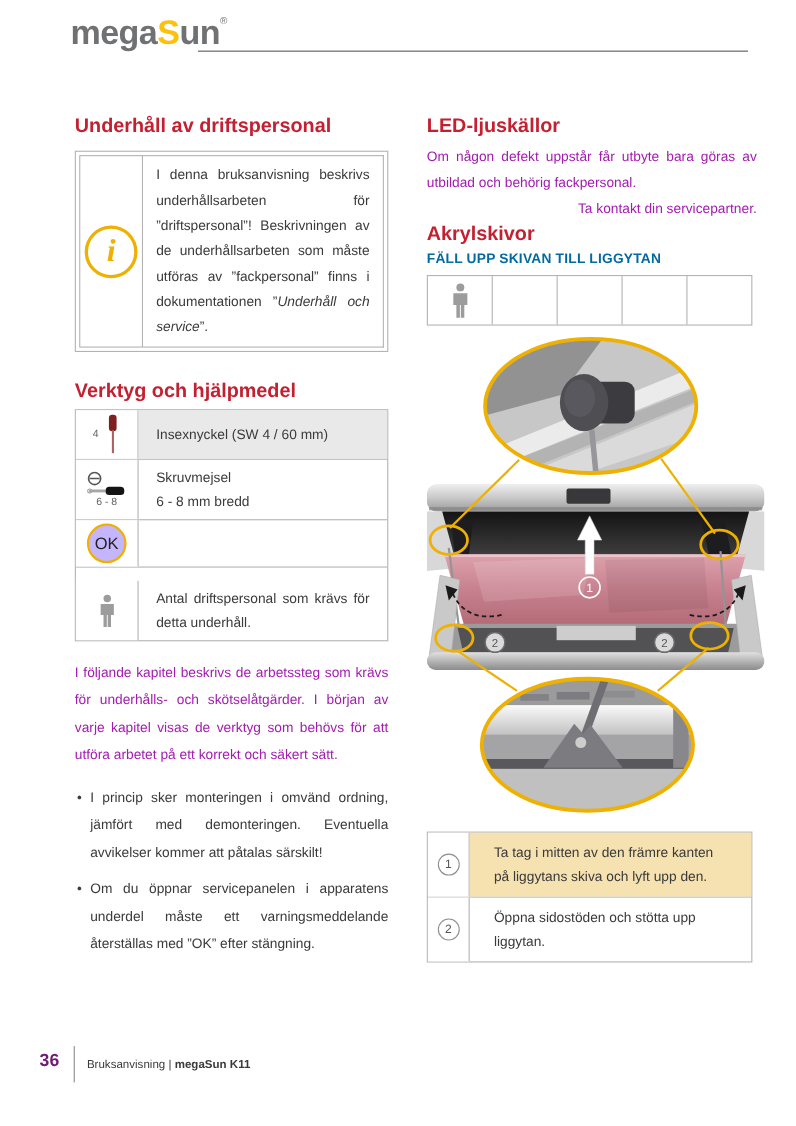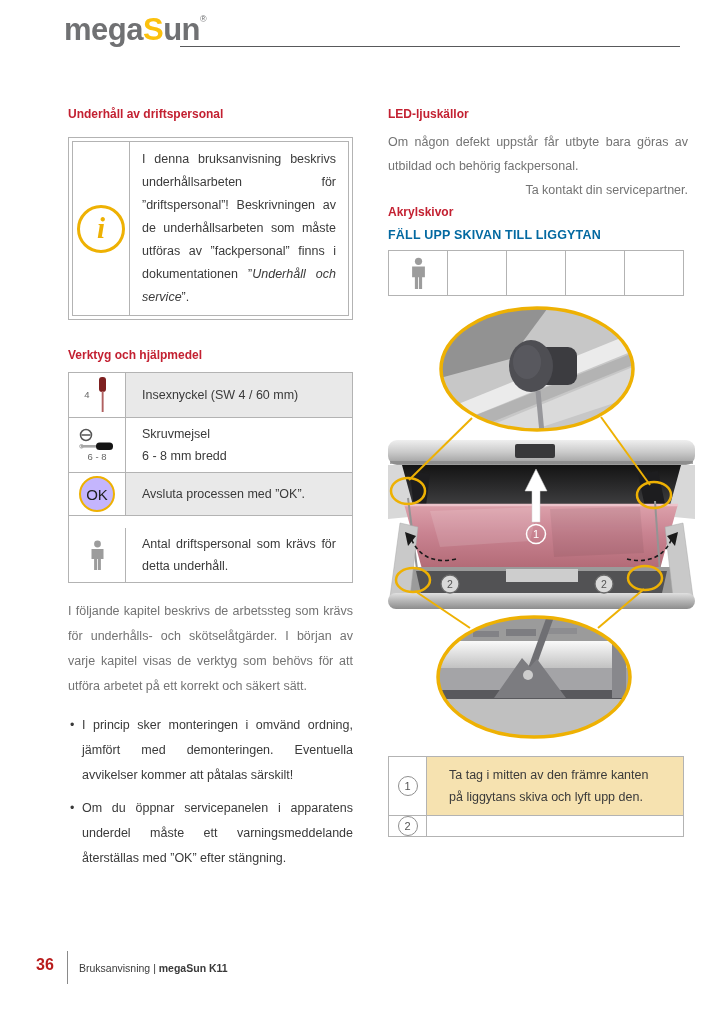--- a/index.html
+++ b/index.html
@@ -8,23 +8,23 @@
     font-family:"Liberation Sans",sans-serif;color:#3a3a3a;overflow:hidden;
   }
   
   .logo{position:absolute;left:64px;top:12px;font-size:31px;font-weight:bold;letter-spacing:-0.5px;color:var(--logo-gray,#707173);}
   .logo .s{color:var(--logo-yellow,#fcc10d);}
   .logo .reg{font-size:9px;vertical-align:18px;font-weight:normal;}
   .header-rule{position:absolute;left:180px;top:46px;width:500px;height:0;border-top:1.5px solid #58595b;}
   
   .col-left{position:absolute;left:68px;top:104px;width:285px;}
   .col-right{position:absolute;left:388px;top:104px;width:300px;}
-  h2.red{color:var(--accent-red,#c32031);font-size:12px;line-height:20px;font-weight:bold;margin:0;}
+  h2.red{color:var(--accent-red,#c32031);font-size:18px;line-height:20px;font-weight:bold;margin:0;}
   .subhead{font-size:12.5px;font-weight:bold;color:#0369a1;margin:6px 0 0;letter-spacing:0.2px;}
-  .body-text{font-size:12.5px;line-height:25px;text-align:justify;color:#737373;}
+  .body-text{font-size:12.5px;line-height:25px;text-align:justify;color:#a21caf;}
   
   .info-box{margin-top:13px;border:1px solid #b3b3b3;padding:3px;display:flex;background:#fff;}
   .info-icon-cell{width:56px;flex:none;border:1px solid #b3b3b3;display:flex;align-items:center;justify-content:center;}
   .info-ring{width:42px;height:42px;border:3px solid var(--accent-gold,#eeb103);border-radius:50%;
     display:flex;align-items:center;justify-content:center;color:var(--accent-gold,#eeb103);
     font-family:"Liberation Serif",serif;font-style:italic;font-weight:bold;font-size:29px;line-height:1;}
   .info-text{flex:1;border:1px solid #b3b3b3;border-left:none;padding:6px 12px;font-size:12.5px;line-height:23px;text-align:justify;}
   .info-text .it{font-style:italic;}
   
   .tools-table{margin-top:7px;border:1px solid #b3b3b3;}
@@ -53,21 +53,21 @@
   
   .steps-table{margin-top:7px;border:1px solid #b3b3b3;width:294px;}
   .step-row{display:flex;border-bottom:1px solid #b3b3b3;}
   .step-row:last-child{border-bottom:none;}
   .step-num-cell{width:37px;flex:none;border-right:1px solid #b3b3b3;display:flex;align-items:center;justify-content:center;background:#fff;}
   .num-ring{width:18px;height:18px;border:1.4px solid #8f8f8f;border-radius:50%;display:flex;align-items:center;justify-content:center;
     font-size:11px;color:#555;background:#fff;}
   .step-text-cell{flex:1;padding:7px 22px;font-size:12.5px;line-height:22px;text-align:left;}
   .step-row.hl .step-text-cell{background:var(--highlight-tan,#f6e2b0);}
   
-  .footer-page-number{position:absolute;left:36px;top:956px;font-size:16px;font-weight:bold;color:#b91c1c;}
+  .footer-page-number{position:absolute;left:36px;top:956px;font-size:16px;font-weight:bold;color:#701a75;}
   .footer-sep{position:absolute;left:67px;top:951px;width:1px;height:33px;background:#8a8a8a;}
   .footer-text{position:absolute;left:79px;top:962px;font-size:10.5px;color:#3a3a3a;}
   .footer-text b{font-weight:bold;}
 </style>
 </head>
 <body>
 
 <div class="logo"><span>mega</span><span class="s">S</span><span>un</span><span class="reg">®</span></div>
 <div class="header-rule"></div>
 
@@ -111,23 +111,20 @@
       </div>
       <div class="tool-text-cell">
         <div>Skruvmejsel</div>
         <div>6 - 8 mm bredd</div>
       </div>
     </div>
     <div class="tool-row">
       <div class="tool-icon-cell">
         <span class="ok-ring">OK</span>
       </div>
-      <div class="tool-text-cell shaded">
-          <div>Avsluta processen med ”OK”.</div>
-        </div>
     </div>
     <div class="tool-row">
       <div class="tool-icon-cell">
         <svg width="19" height="31" viewBox="0 0 19 31">
           <circle cx="9.5" cy="4" r="3.4" fill="#9c9c9c"></circle>
           <path d="M3.5 9 h12 v10 h-2.6 v11 h-3 v-11 h-0.8 v11 h-3 v-11 H3.5 z" fill="#9c9c9c"></path>
         </svg>
       </div>
       <div class="tool-text-cell">
           <div>Antal driftspersonal som krävs för detta underhåll.</div>
@@ -300,19 +297,20 @@
     <div class="step-row hl">
       <div class="step-num-cell">
         <span class="num-ring">1</span>
       </div>
       <div class="step-text-cell">Ta tag i mitten av den främre kanten på liggytans skiva och lyft upp den.</div>
     </div>
     <div class="step-row">
       <div class="step-num-cell">
         <span class="num-ring">2</span>
       </div>
+      <div class="step-text-cell">Öppna sidostöden och stötta upp liggytan.</div>
     </div>
   </div>
 </div>
 
 <div class="footer-page-number">36</div>
 <div class="footer-sep"></div>
 <div class="footer-text"><span>Bruksanvisning</span> <span>|</span> <b>megaSun K11</b></div>
 
 </body></html>

